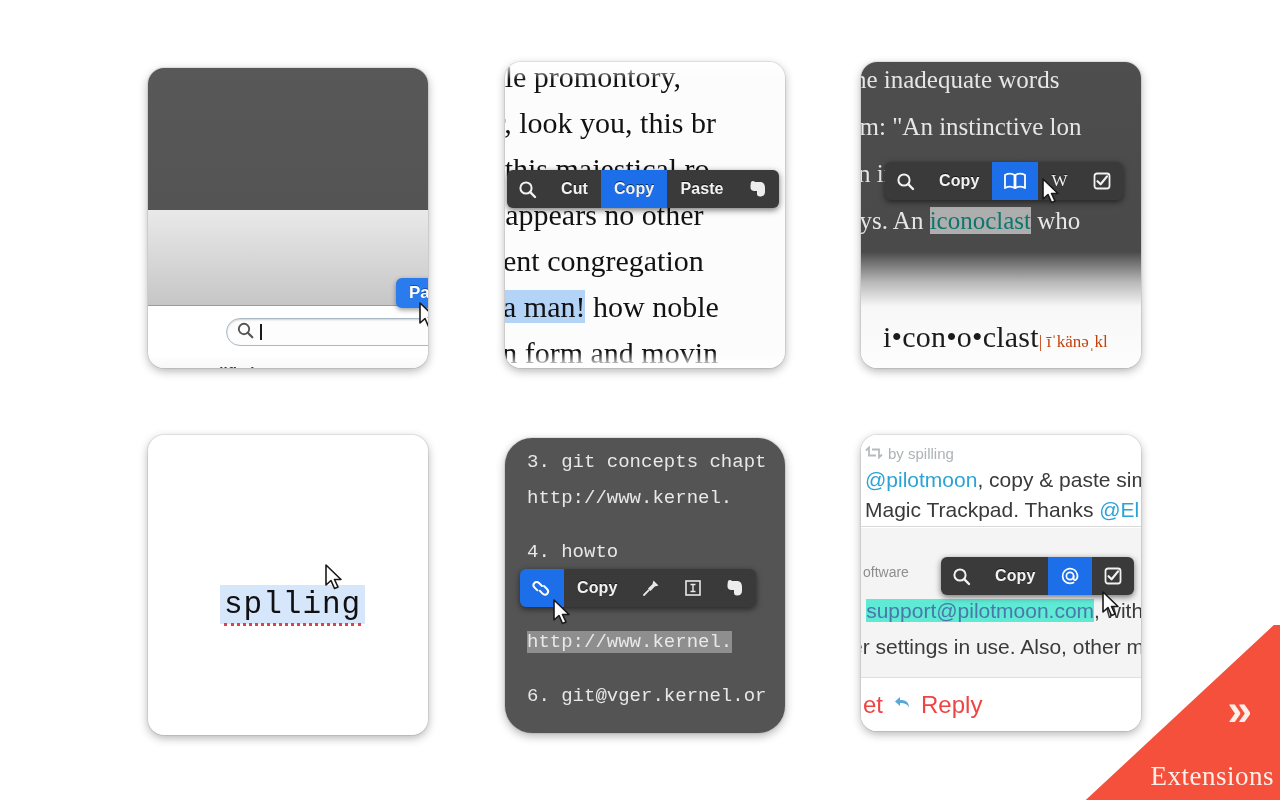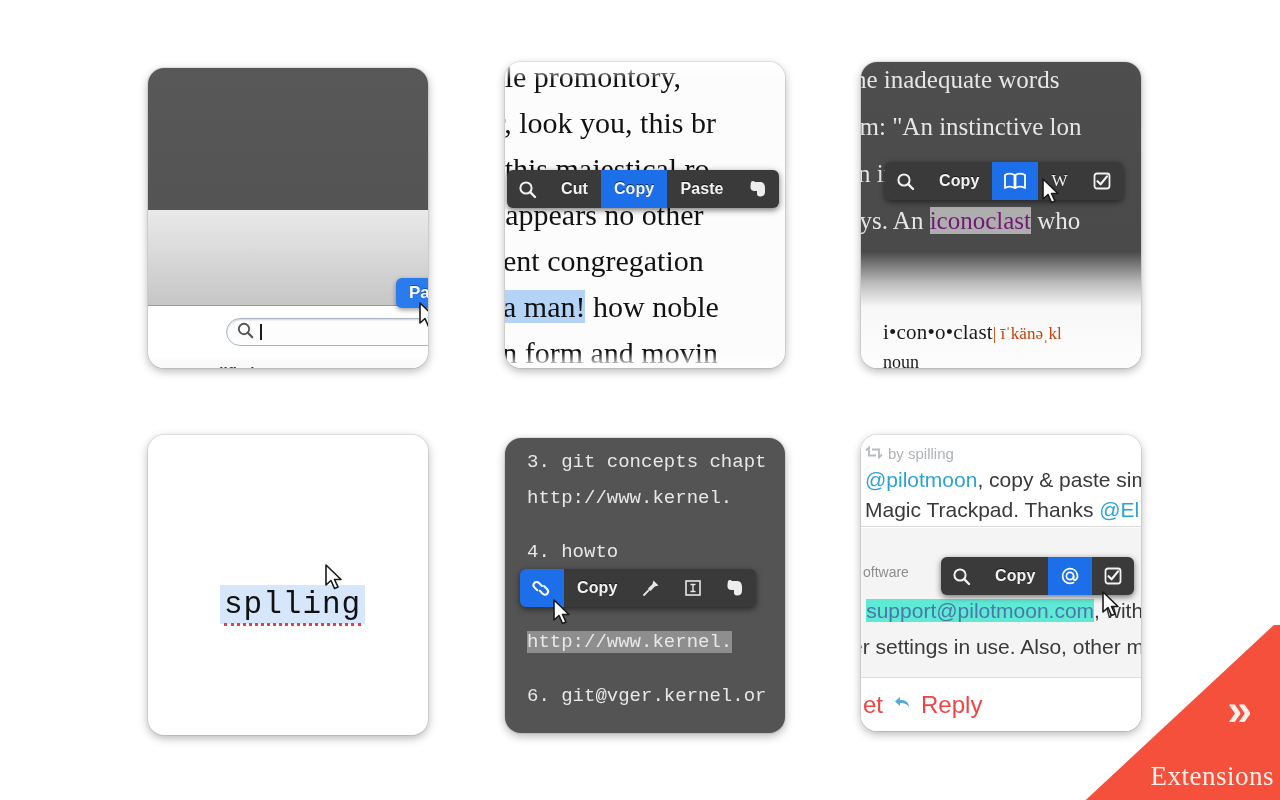--- a/index.html
+++ b/index.html
@@ -94,43 +94,43 @@
       background:linear-gradient(rgba(255,255,255,0),#fff); z-index:10;}
 
   
   #card3 { left: 861px; top: 62px; width: 280px; height: 306px; }
   #c3-dark { position:absolute; left:0; top:0; width:100%; height:100%;
              background: linear-gradient(#4e4e4e 0%, #4a4a4a 55%, #4a4a4a 62%, #b9b9b9 72%, #f7f7f7 80%, #fdfdfd 100%); }
   #c3-text { position:absolute; left:-14px; top:-6px; width:420px;
              font-family:"Liberation Serif", serif; color:#e6e6e6;
              font-size:25px; line-height:47px; white-space:nowrap; }
   #c3-text .ln { display:block; height:47px; }
-  #c3-text .hl { background:rgba(235,235,235,.62); color:#701a75;text-align:right; }
+  #c3-text .hl { background:rgba(235,235,235,.62); color:#0f766e;text-align:right; }
   #c3-dict { position:absolute; left:22px; top:258px; width:380px;
              font-family:"Liberation Serif", serif; color:#1b1b1b; white-space:nowrap;}
-  #c3-dict .hw { font-size:21px; letter-spacing:.2px; }
+  #c3-dict .hw { font-size:30px; letter-spacing:.2px; }
   #c3-dict .ipa { font-size:17px; color:#c2410c; }
   #c3-dict .pos { font-size:18px; margin-top:7px; display:block; }
 
   
   #card4 { left: 148px; top: 435px; width: 280px; height: 300px; background:#fff; }
   #c4-word {
     position:absolute; left:72px; top:150px;
     font-family:"Liberation Mono", monospace; font-size:31px;
     color:#111; background:#d6e6fb; padding:2px 4px;
     letter-spacing:1px;
   }
   #c4-word .sq {
     border-bottom: 3px dotted #e0404a;
     padding-bottom:1px;
   }
 
   
   #card5 { left: 505px; top: 438px; width: 280px; height: 295px;
-           background:#545454; }
+           background:#545454;border-radius:27px; }
   #c5-text {
     position:absolute; left:22px; top:6px; width:430px;
     font-family:"Liberation Mono", monospace;
     font-size:19px; line-height:36px; color:#e8e8e8; white-space:nowrap;
   }
   #c5-text .ln { display:block; height:36px; }
   #c5-text .hl { background:rgba(225,225,225,.42); }
   #c5-text .blank { height:18px; }
 
   

